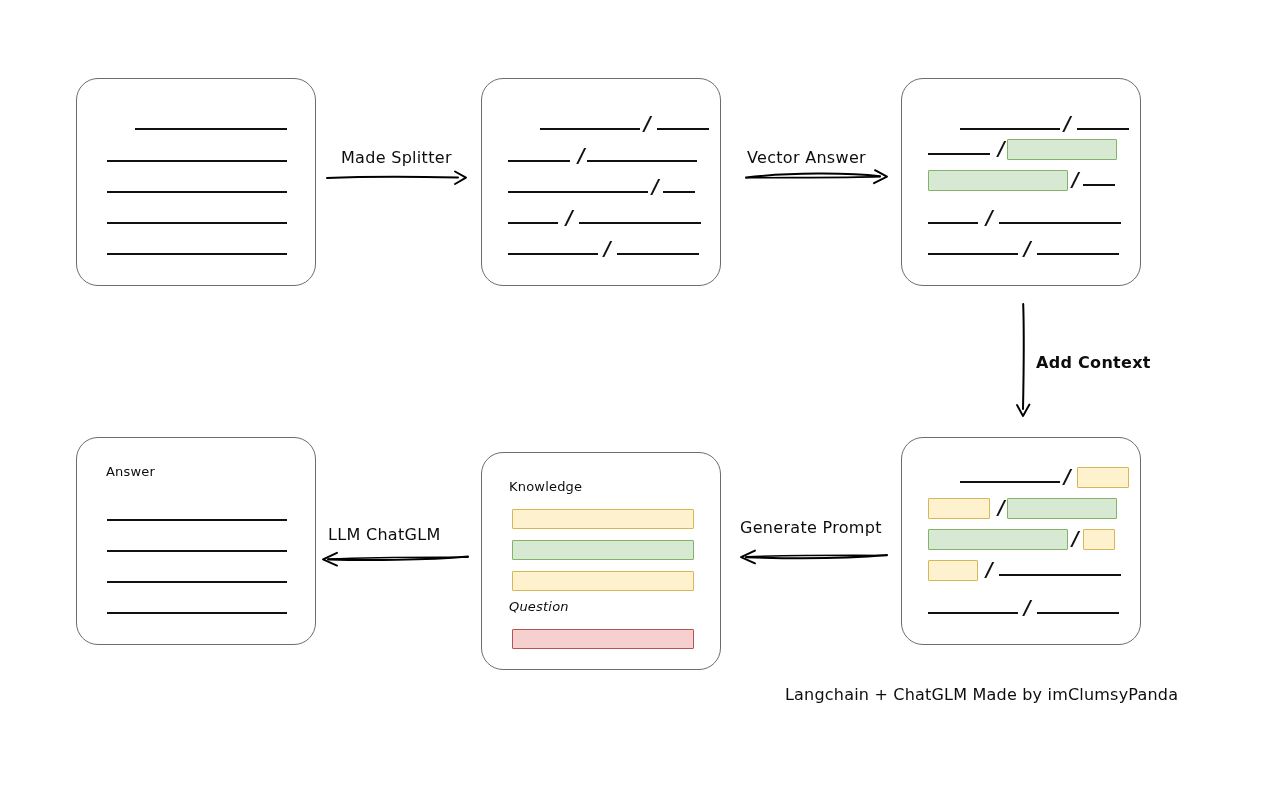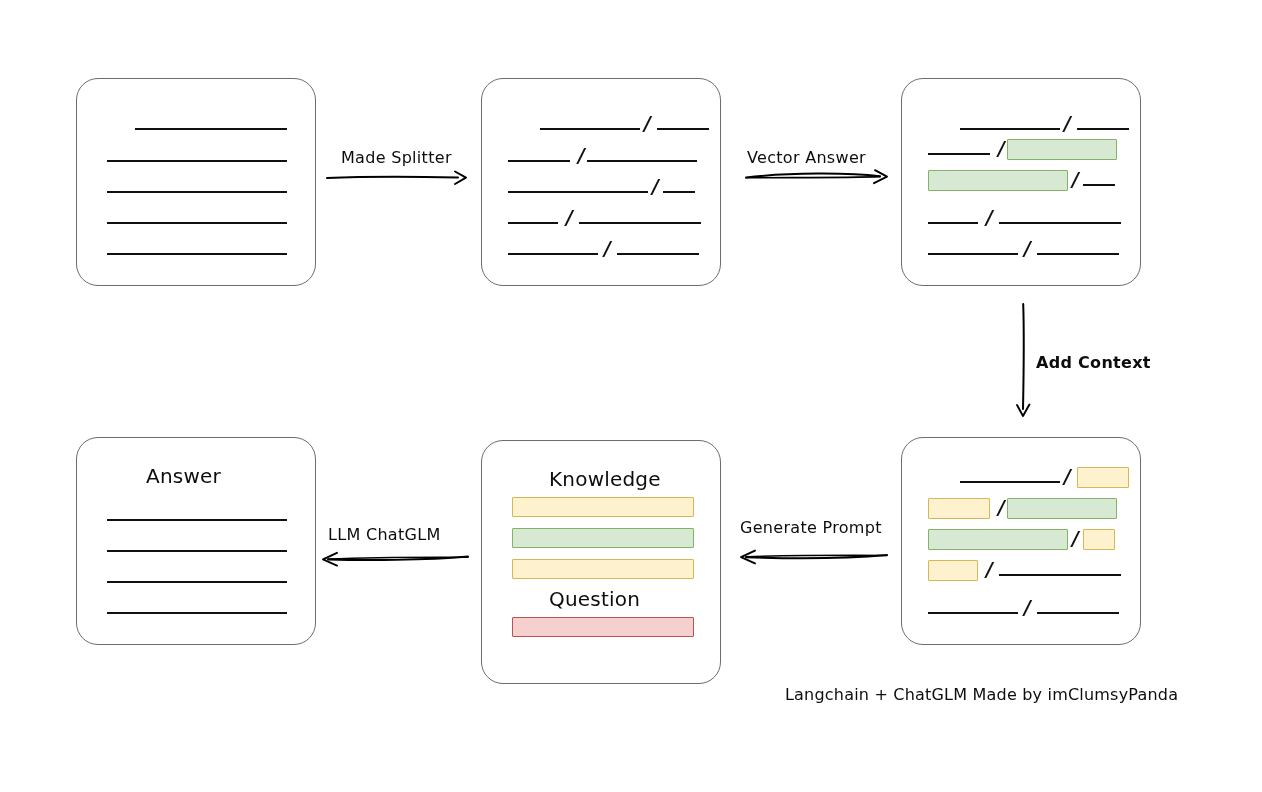--- a/index.html
+++ b/index.html
@@ -71,25 +71,24 @@
     border-radius: 1px;
   }
   .bar.yellow { background: #fdf2cd; border: 1.6px solid #d6b656; }
   .bar.green  { background: #d7e8d3; border: 1.6px solid #82b366; }
   .bar.red    { background: #f6d0cf; border: 1.6px solid #b85450; }
 
   
   .boxlabel {
     position: absolute;
     font-family: "DejaVu Sans", sans-serif;
-    font-size: 20px;
+    font-size: 13px;
     color: #0d0d0d;
     letter-spacing: .2px;
     white-space: nowrap;
-    margin-left: 40px;
   }
   .arrowlabel {
     position: absolute;
     font-family: "DejaVu Sans", sans-serif;
     font-size: 16px;
     color: #0d0d0d;
     letter-spacing: .3px;
     white-space: nowrap;
   }
   .footer {
@@ -237,26 +236,26 @@
     </div>
     <div class="row" style="left:26px; top:163px;">
       <span class="seg" style="width:90px;"></span>
       <span class="gap" style="width:6px;"></span>
       <span class="slash">/</span>
       <span class="gap" style="width:6px;"></span>
       <span class="seg" style="width:82px;"></span>
     </div>
   </div>
 
-  <div class="docbox" style="left:481px; top:440px; width:240px; height:244px;">
+  <div class="docbox" style="left:481px; top:452px; width:240px; height:218px;">
     <span class="boxlabel" style="left:27px; top:26px;">Knowledge</span>
     <div class="bar yellow" style="left:30px; top:56px; width:182px;"></div>
     <div class="bar green" style="left:30px; top:87px; width:182px;"></div>
     <div class="bar yellow" style="left:30px; top:118px; width:182px;"></div>
-    <span class="boxlabel" style="left:27px; top:146px;">Question</span>
+    <span class="boxlabel" style="left:27px; top:146px;font-style:italic;">Question</span>
     <div class="bar red" style="left:30px; top:176px; width:182px;"></div>
   </div>
 
   <div class="docbox" style="left:76px; top:437px; width:240px; height:208px;">
     <span class="boxlabel" style="left:29px; top:26px;">Answer</span>
     <div class="row" style="left:30px; top:70px;">
       <span class="seg" style="width:180px;"></span>
     </div>
     <div class="row" style="left:30px; top:101px;">
       <span class="seg" style="width:180px;"></span>

